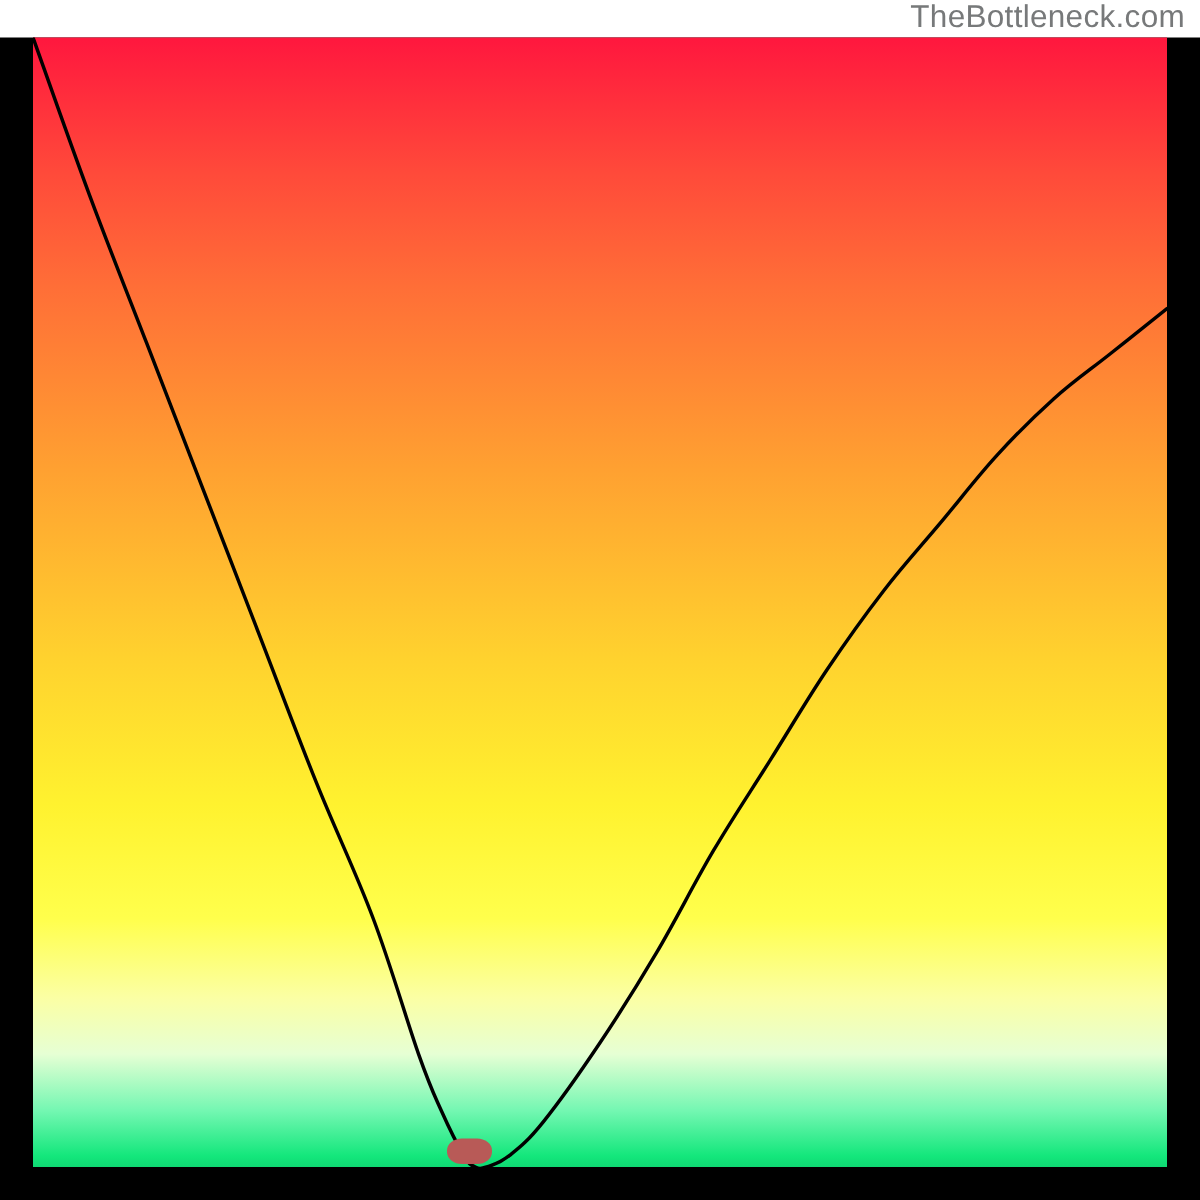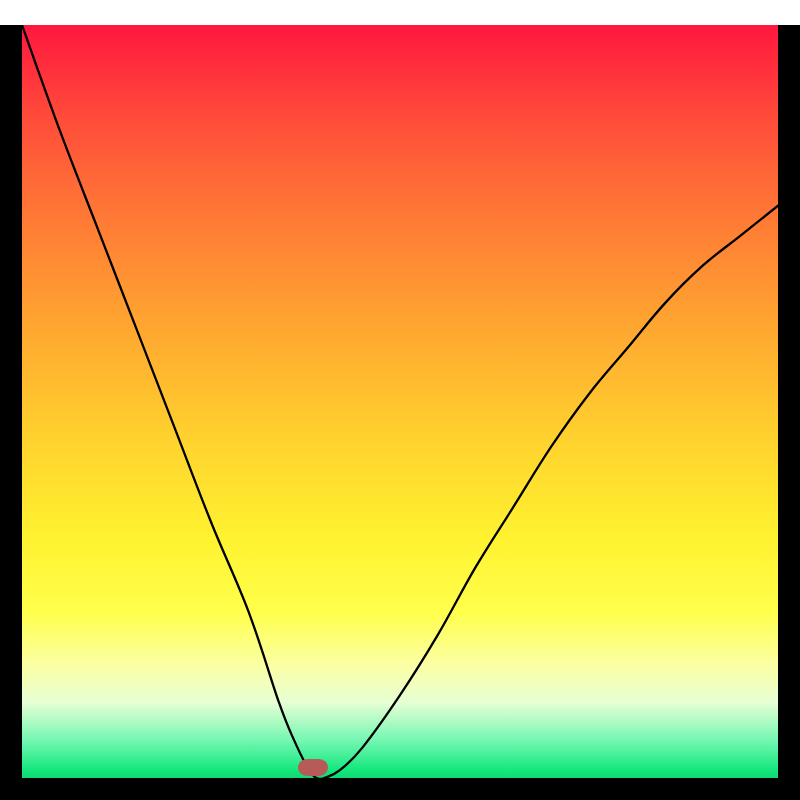--- a/index.html
+++ b/index.html
@@ -71,20 +71,21 @@
     left: 290px;
     bottom: 2px;
     transform: translateX(-4px);
   }
 </style>
 </head>
 <body>
 
 <div class="stage">
 
+  <div class="watermark">TheBottleneck.com</div>
 
   <div class="frame">
     <div class="plot-area">
 
       <svg class="curves" viewBox="0 0 756 753" preserveAspectRatio="none">
         <path fill="none" stroke="#000" stroke-width="2.3" stroke-linecap="round" stroke-linejoin="round" d="M 0.00 0.00 C 6.80 18.98, 24.19 68.82, 37.80 105.42 C 51.41 142.02, 61.99 168.07, 75.60 203.31 C 89.21 238.55, 99.79 265.96, 113.40 301.20 C 127.01 336.44, 137.59 363.85, 151.20 399.09 C 164.81 434.33, 175.39 463.09, 189.00 496.98 C 202.61 530.87, 214.55 554.81, 226.80 587.34 C 239.05 619.87, 248.88 654.66, 257.04 677.70 C 265.20 700.74, 266.72 703.15, 272.16 715.35 C 277.60 727.55, 283.20 738.69, 287.28 745.47 C 291.36 752.25, 292.12 751.64, 294.84 753.00 C 297.56 754.36, 298.32 754.36, 302.40 753.00 C 306.48 751.64, 310.72 750.89, 317.52 745.47 C 324.32 740.05, 329.31 736.43, 340.20 722.88 C 351.09 709.33, 364.39 690.50, 378.00 670.17 C 391.61 649.84, 402.19 632.97, 415.80 609.93 C 429.41 586.89, 439.99 565.20, 453.60 542.16 C 467.21 519.12, 477.79 503.61, 491.40 481.92 C 505.01 460.23, 515.59 442.01, 529.20 421.68 C 542.81 401.35, 553.39 386.59, 567.00 368.97 C 580.61 351.35, 591.19 340.05, 604.80 323.79 C 618.41 307.53, 628.99 293.52, 642.60 278.61 C 656.21 263.70, 666.79 253.16, 680.40 240.96 C 694.01 228.76, 704.59 221.68, 718.20 210.84 C 731.81 200.00, 749.20 186.14, 756.00 180.72"></path>
       </svg>
 
       <div class="dot" style="left: 279.84px; bottom: 2px;"></div>
     </div>

